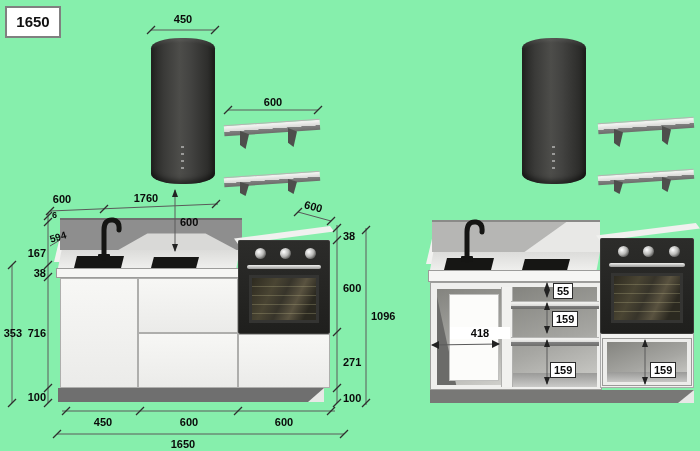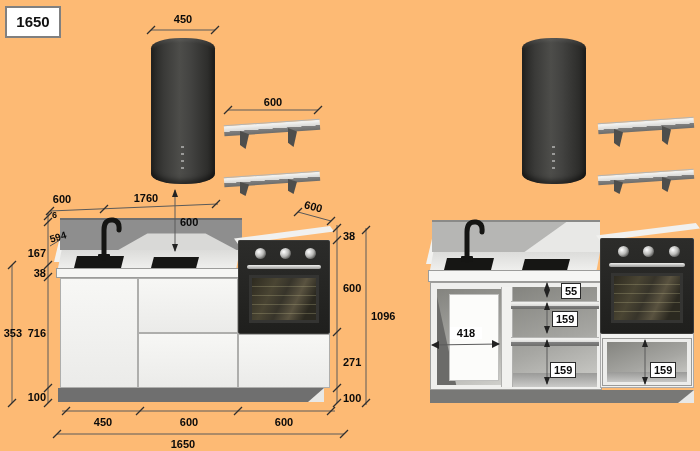--- a/index.html
+++ b/index.html
@@ -1,25 +1,25 @@
 <!DOCTYPE html>
 <html><head>
 <meta charset="utf-8">
 <style>
   html,body{margin:0;padding:0;background:#fff;}
-  #canvas{position:relative;width:700px;height:451px;background:#fdba74;overflow:hidden;
+  #canvas{position:relative;width:700px;height:451px;background:#86efac;overflow:hidden;
           font-family:"Liberation Sans",sans-serif;}
   .abs{position:absolute;}
   .dim{position:absolute;font-weight:bold;font-size:11px;color:#0a0a0a;line-height:1.1;white-space:nowrap;}
   .dim.c{text-align:center;}
   .dim.r{text-align:right;}
   .dim.f9{font-size:9px;}
   .dim.f10{font-size:10px;}
   .boxed{background:#ffffff;border:1px solid #2a2a2a;padding:1px 3px;}
-  .whitebg{background:#ffffff;padding:0 2px;}
+  .whitebg{background:#ffffff;padding:0 16px;}
   .legend{position:absolute;left:5px;top:6px;width:52px;height:28px;border:2px solid #808080;
           background:#fff;text-align:center;line-height:28px;font-size:15px;font-weight:bold;color:#111;}
   .front{background:linear-gradient(180deg,#f7f7f5,#ebebe9);border:1px solid #aeaeac;box-sizing:border-box;}
   .interior{background:linear-gradient(160deg,#84847f,#a6a6a2 55%,#cfcfcb);}
   .board{background:linear-gradient(180deg,#f0f0ee 15%,#d8d8d6 55%,#808080 56%,#6d6d6b);border-top:1px solid #b5b5b3;}
   .bracket{background:#4e4e4c;clip-path:polygon(0 0,100% 18%,62% 100%,0 78%);}
   .hood{border-radius:46%/7%;
         background:linear-gradient(90deg,#232321,#3a3a38 20%,#4d4d4a 45%,#434341 62%,#2e2e2c 88%,#1f1f1d);
         box-shadow:inset 0 -4px 5px rgba(0,0,0,.45), inset 0 3px 3px rgba(255,255,255,.07);}
   .vents{position:absolute;width:3px;background:repeating-linear-gradient(180deg,#9a9a98 0 2px,transparent 2px 7px);}
@@ -232,18 +232,18 @@
   <div class="dim" style="left:343px;top:282px;">600</div>
   <div class="dim" style="left:343px;top:356px;">271</div>
   <div class="dim" style="left:343px;top:392px;">100</div>
   <div class="dim" style="left:371px;top:310px;">1096</div>
   <div class="dim c" style="left:79px;top:416px;width:48px;">450</div>
   <div class="dim c" style="left:165px;top:416px;width:48px;">600</div>
   <div class="dim c" style="left:260px;top:416px;width:48px;">600</div>
   <div class="dim c" style="left:157px;top:438px;width:52px;">1650</div>
 
   <div class="dim c whitebg" style="left:450px;top:327px;width:28px;">418</div>
-  <div class="dim boxed" style="left:553px;top:283px;margin-left:8px;">55</div>
+  <div class="dim boxed" style="left:553px;top:283px;">55</div>
   <div class="dim boxed" style="left:552px;top:311px;">159</div>
   <div class="dim boxed" style="left:550px;top:362px;">159</div>
   <div class="dim boxed" style="left:650px;top:362px;">159</div>
 
 </div>
 
 </body></html>

